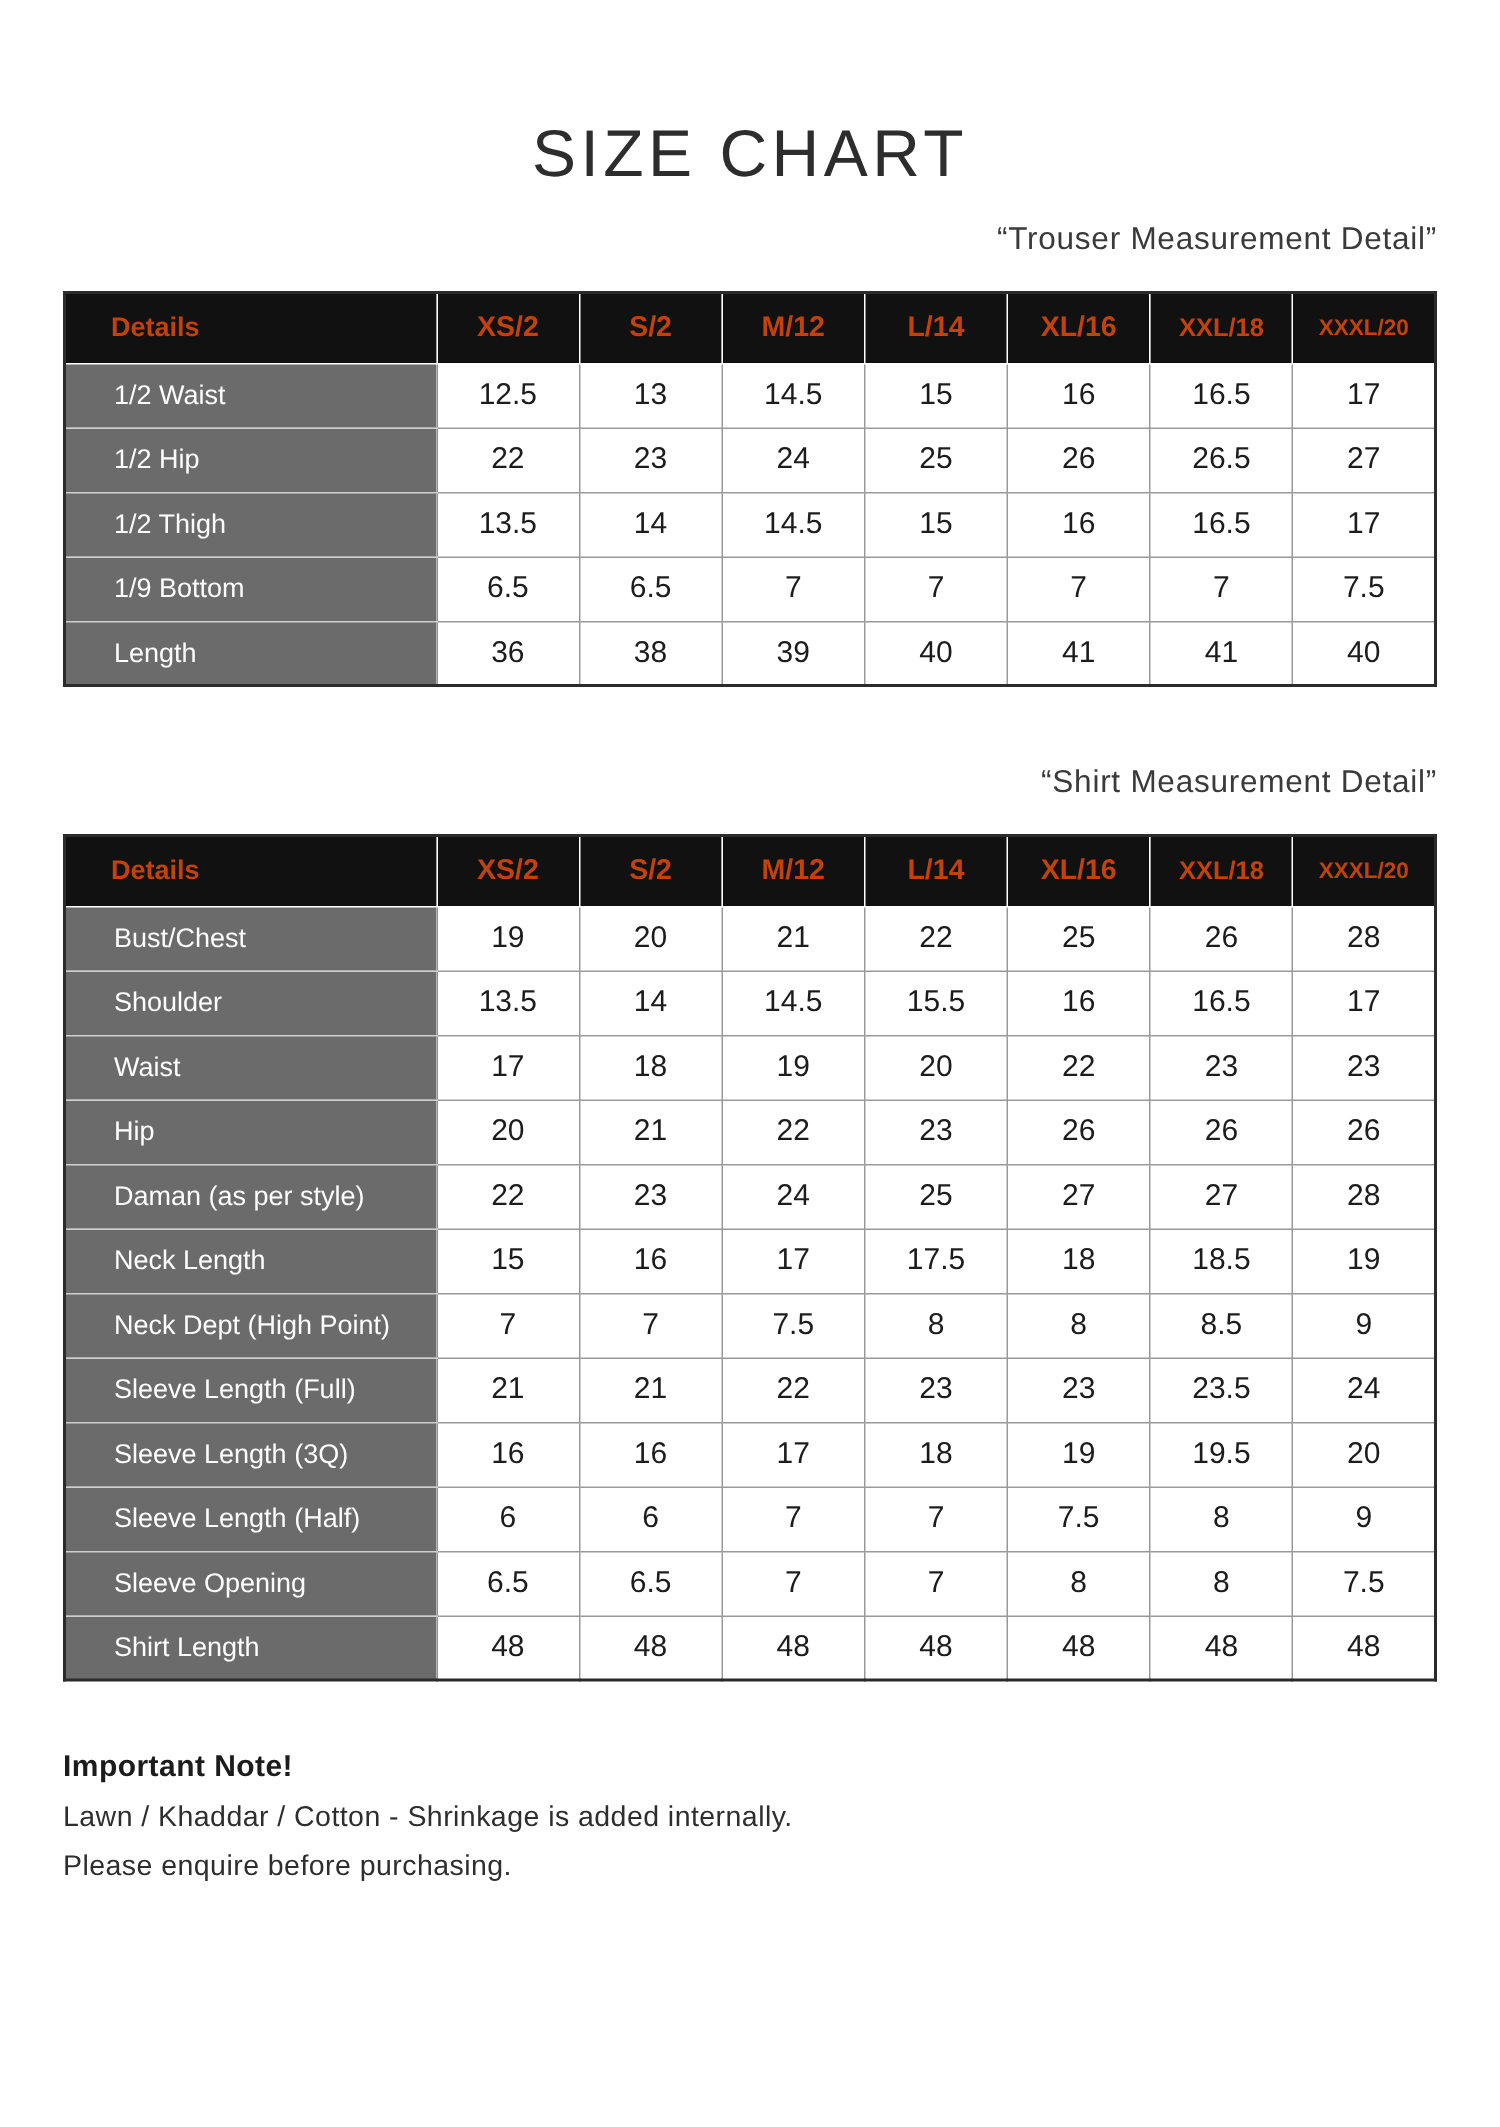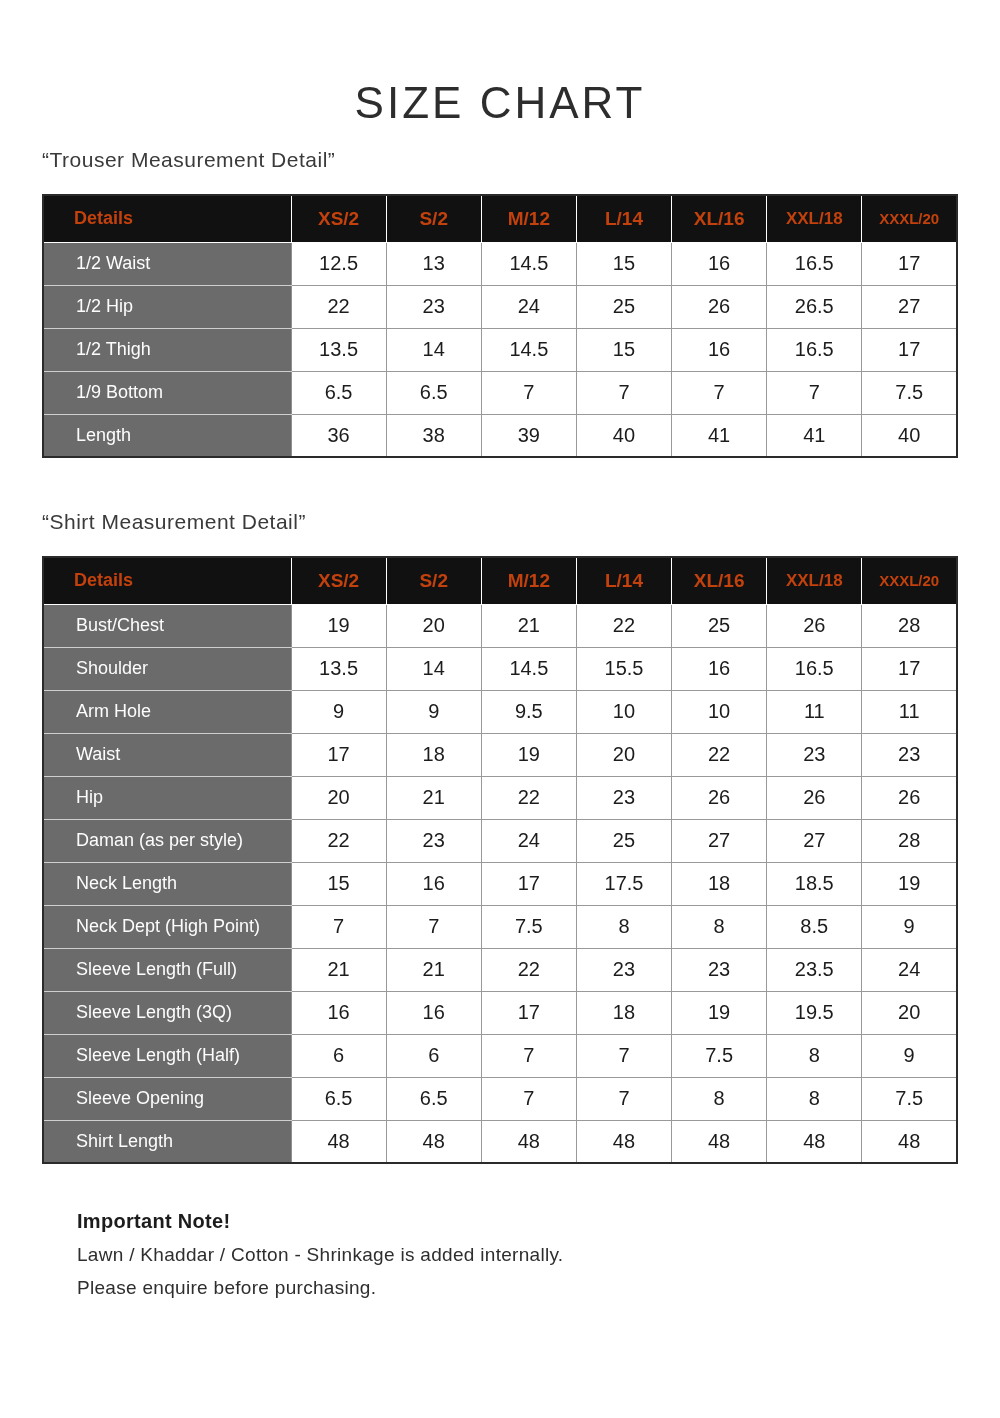--- a/index.html
+++ b/index.html
@@ -15,21 +15,21 @@
 
   .title {
     margin-top: 78px;
     text-align: center;
     font-size: 44px;
     font-weight: 300;
     letter-spacing: 3px;
     color: #2d2d2d;
   }
   .subtitle {
-    text-align: left;
+    text-align: right;
     font-size: 21px;
     font-weight: 400;
     letter-spacing: 0.5px;
     color: #3a3a3a;
   }
   .subtitle.trouser { margin-top: 20px; }
   .subtitle.shirt { margin-top: 52px; }
 
   table.size-table {
     width: 916px;
@@ -72,21 +72,21 @@
   table.size-table td.value-cell {
     background: #ffffff;
     color: #1c1c1c;
     font-size: 20px;
     height: 43px;
     text-align: center;
     border: 1px solid #999999;
     vertical-align: middle;
   }
 
-  .note { margin-top: 46px; margin-left: 35px; }
+  .note { margin-top: 46px; }
   .note-heading {
     font-size: 20px;
     font-weight: bold;
     color: #1c1c1c;
     letter-spacing: 0.3px;
   }
   .note-line {
     font-size: 19px;
     font-weight: 400;
     color: #2e2e2e;
@@ -206,30 +206,20 @@
           <td class="label-cell">Shoulder</td>
           <td class="value-cell">13.5</td>
           <td class="value-cell">14</td>
           <td class="value-cell">14.5</td>
           <td class="value-cell">15.5</td>
           <td class="value-cell">16</td>
           <td class="value-cell">16.5</td>
           <td class="value-cell">17</td>
         </tr>
         <tr>
-          <td class="label-cell">Arm Hole</td>
-          <td class="value-cell">9</td>
-          <td class="value-cell">9</td>
-          <td class="value-cell">9.5</td>
-          <td class="value-cell">10</td>
-          <td class="value-cell">10</td>
-          <td class="value-cell">11</td>
-          <td class="value-cell">11</td>
-        </tr>
-        <tr>
           <td class="label-cell">Waist</td>
           <td class="value-cell">17</td>
           <td class="value-cell">18</td>
           <td class="value-cell">19</td>
           <td class="value-cell">20</td>
           <td class="value-cell">22</td>
           <td class="value-cell">23</td>
           <td class="value-cell">23</td>
         </tr>
         <tr>

